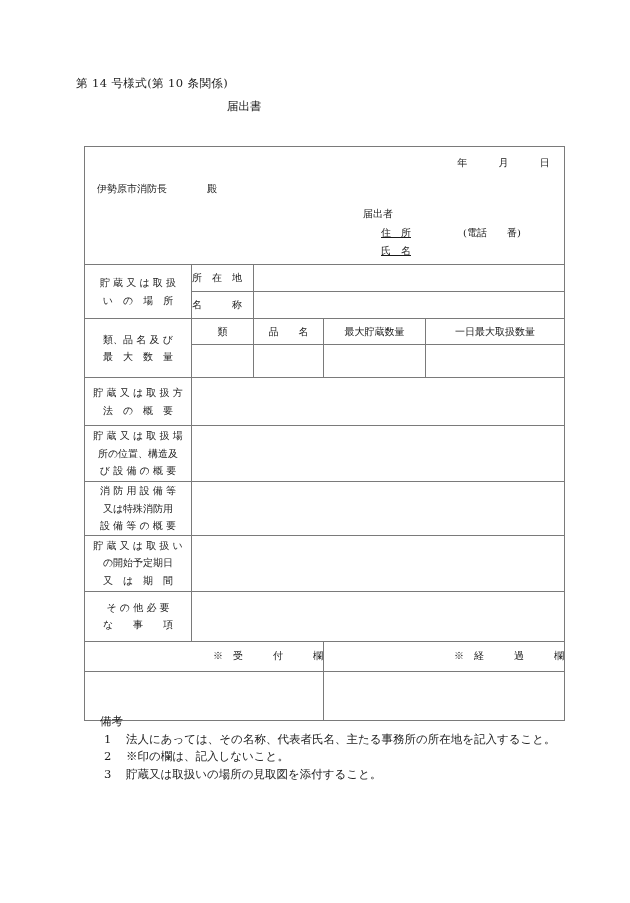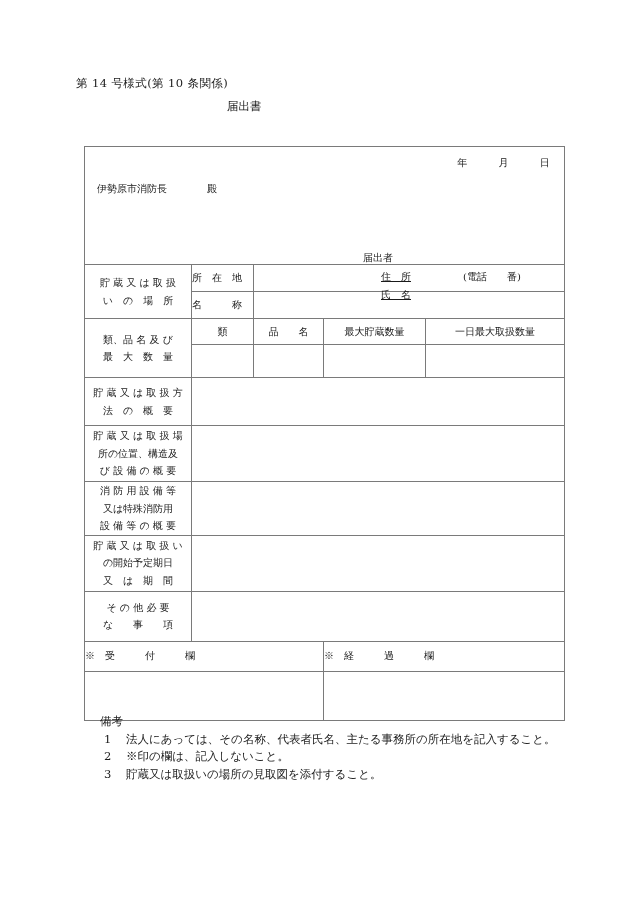--- a/index.html
+++ b/index.html
@@ -90,21 +90,20 @@
     position: absolute;
     left: 12px;
     top: 35px;
     white-space: pre;
   }
   .submitter {
     position: absolute;
     left: 278px;
     top: 58px;
     line-height: 1.85;
-    margin-top: 44px;
   }
   .submitter .sline {
     display: block;
     white-space: pre;
   }
   .submitter .indent {
     padding-left: 18px;
     text-decoration: underline;
   }
   .submitter .phone {
@@ -138,21 +137,21 @@
 
   
   .subhead {
     text-align: center;
     height: 25px;
     white-space: pre;
   }
 
   
   .mark-cell {
-    text-align: left;
+    text-align: right;
     height: 29px;
     white-space: pre;
   }
   .mark-body {
     height: 48px;
   }
 
   
   .remarks {
     position: absolute;

